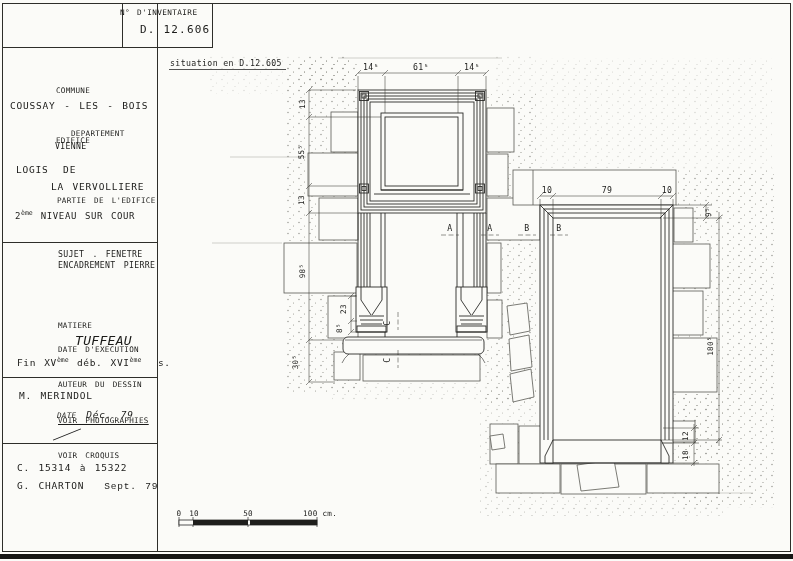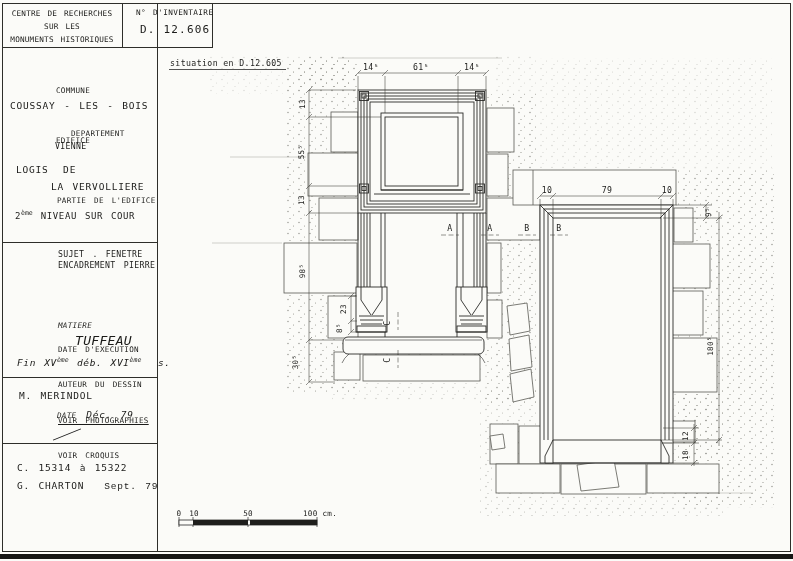--- a/index.html
+++ b/index.html
@@ -5,21 +5,21 @@
   html,body{margin:0;padding:0;background:#e9e9e5;}
   .sheet{position:relative;width:793px;height:561px;background:#fbfbf8;overflow:hidden;
          font-family:"DejaVu Sans Mono",monospace;color:#1b1b19;}
   .line{position:absolute;background:#2e2e2a;}
   .t{position:absolute;white-space:nowrap;line-height:1.1;}
   .lbl{font-size:7.6px;letter-spacing:.3px;word-spacing:3px;margin-left:38px;}
   .val{font-size:9.5px;letter-spacing:.8px;word-spacing:2px;}
   .val sup,.v9 sup{font-size:6.5px;letter-spacing:0;}
   .v9{font-size:9px;letter-spacing:.6px;word-spacing:2px;}
   .hbox-org{left:6px;top:7px;width:112px;text-align:center;font-size:7.7px;letter-spacing:.2px;word-spacing:2px;line-height:13px;}
-  .inv-lbl{left:136px;top:9px;font-size:7.7px;letter-spacing:.4px;word-spacing:2px;}
+  .inv-lbl{left:120px;top:9px;font-size:7.7px;letter-spacing:.4px;word-spacing:2px;}
   .inv-num{left:140px;top:24px;font-size:11px;letter-spacing:1.2px;}
   .slash{position:absolute;left:52px;top:434px;width:30px;border-top:1.3px solid #222;transform:rotate(-22deg);}
   svg{position:absolute;left:0;top:0;}
   svg text{font-family:"DejaVu Sans Mono",monospace;fill:#1c1c1a;}
   .dt{font-size:7.6px;letter-spacing:.3px;}
   .dt9{font-size:8.2px;letter-spacing:.4px;}
 </style>
 </head>
 <body>
 
@@ -207,45 +207,40 @@
   <div class="line" style="left:2px;top:551px;width:789px;height:1.2px;"></div>
   <div class="line" style="left:0;top:554px;width:793px;height:5px;background:#161614;"></div>
   <div class="line" style="left:157px;top:3px;width:1px;height:549px;"></div>
   <div class="line" style="left:122px;top:3px;width:1px;height:44px;"></div>
   <div class="line" style="left:212px;top:3px;width:1px;height:44px;"></div>
   <div class="line" style="left:2px;top:47px;width:211px;height:1px;"></div>
   <div class="line" style="left:2px;top:242px;width:155px;height:1px;"></div>
   <div class="line" style="left:2px;top:377px;width:155px;height:1px;"></div>
   <div class="line" style="left:2px;top:443px;width:155px;height:1px;"></div>
 
-  <div class="t hbox-org">
-    <div>CENTRE DE RECHERCHES</div>
-    <div>SUR LES</div>
-    <div>MONUMENTS HISTORIQUES</div>
-  </div>
   <div class="t inv-lbl">N° D'INVENTAIRE</div>
   <div class="t inv-num">D. 12.606</div>
 
   <div class="t lbl" style="left:18px;top:87px;">COMMUNE</div>
   <div class="t val" style="left:10px;top:101px;">COUSSAY - LES - BOIS</div>
 
   <div class="t lbl" style="left:33px;top:130px;">DEPARTEMENT</div>
   <div class="t lbl" style="left:17px;top:142px;font-size:8.2px;">VIENNE</div>
   <div class="t lbl" style="left:18px;top:137px;">EDIFICE</div>
   <div class="t val" style="left:16px;top:165px;word-spacing:8px;">LOGIS DE</div>
   <div class="t val" style="left:51px;top:182px;">LA VERVOLLIERE</div>
   <div class="t lbl" style="left:19px;top:197px;">PARTIE DE L'EDIFICE</div>
   <div class="t v9" style="left:15px;top:210px;"><span>2</span><sup>ème</sup> <span>NIVEAU SUR COUR</span></div>
 
   <div class="t lbl" style="left:20px;top:250px;font-size:8.2px;">SUJET . FENETRE</div>
   <div class="t lbl" style="left:20px;top:261px;font-size:8.2px;">ENCADREMENT PIERRE</div>
-  <div class="t lbl" style="left:20px;top:322px;font-style:italic;">MATIERE</div>
+  <div class="t lbl" style="left:20px;top:322px;">MATIERE</div>
   <div class="t lbl" style="left:37px;top:334px;font-size:13px;font-style:italic;">TUFFEAU</div>
   <div class="t lbl" style="left:20px;top:346px;">DATE D'EXECUTION</div>
-  <div class="t v9" style="left:17px;top:357px;font-size:9.5px;font-style:italic;"><span>Fin XV</span><sup>ème</sup> <span>déb. XVI</span><sup>ème</sup>&nbsp;&nbsp;<span>s.</span></div>
+  <div class="t v9" style="left:17px;top:357px;font-size:9.5px;"><span>Fin XV</span><sup>ème</sup> <span>déb. XVI</span><sup>ème</sup>&nbsp;&nbsp;<span>s.</span></div>
 
   <div class="t lbl" style="left:20px;top:381px;">AUTEUR DU DESSIN</div>
   <div class="t val" style="left:19px;top:391px;">M. MERINDOL</div>
   <div class="t" style="left:19px;top:404px;font-style:italic;"><span class="lbl">DATE</span> <span class="val">Déc. 79</span></div>
   <div class="t lbl" style="left:20px;top:417px;text-decoration:underline;">VOIR PHOTOGRAPHIES</div>
   <div class="slash"></div>
 
   <div class="t lbl" style="left:20px;top:452px;">VOIR CROQUIS</div>
   <div class="t val" style="left:17px;top:463px;">C. 15314 à 15322</div>
   <div class="t val" style="left:17px;top:481px;"><span>G. CHARTON</span><span style="margin-left:20px;font-family:Liberation Mono, monospace;">Sept. 79</span></div>

